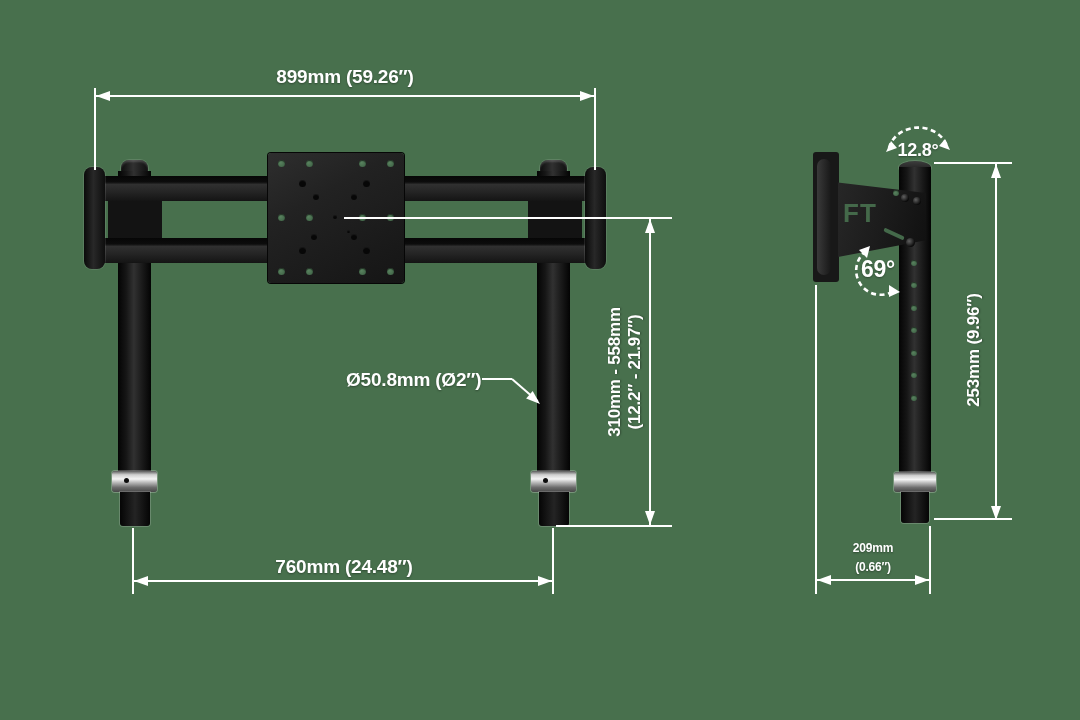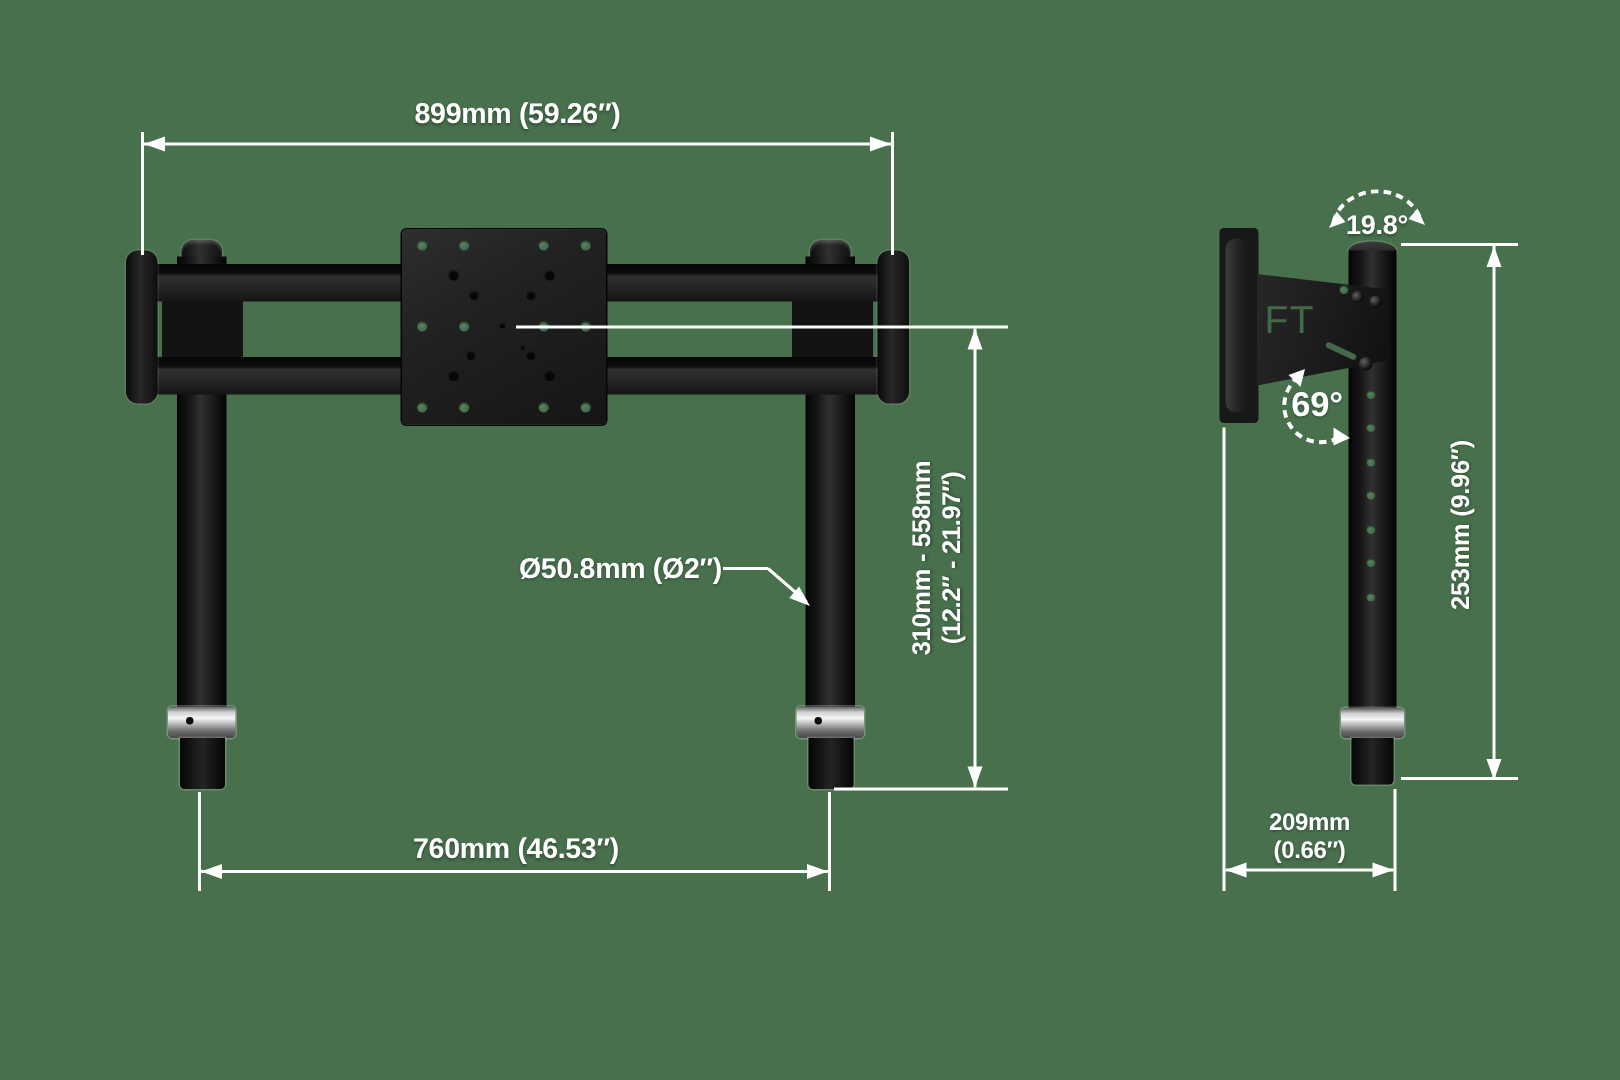--- a/index.html
+++ b/index.html
@@ -30,21 +30,21 @@
   .collar{background:linear-gradient(180deg,#5a5a5a 0%,#cfcfcf 18%,#f4f4f4 38%,#b9b9b9 55%,#6d6d6d 78%,#474747 100%);
           border-radius:3px;box-shadow:0 0 0 1px rgba(255,255,255,0.25);}
   .tube{background:linear-gradient(90deg,#050505,#242424 50%,#050505);border-radius:0 0 3px 3px;
         box-shadow:0 0 0 1px rgba(255,255,255,0.18);}
   .plate{background:linear-gradient(150deg,#2e2e2e 0%,#222 35%,#151515 100%);border-radius:3px;
          box-shadow:0 0 0 1px #060606;}
   .hole{position:absolute;border-radius:50%;}
   .hgreen{background:radial-gradient(circle at 35% 35%,#5a8460,#3c5f43);box-shadow:inset 0 1px 1px rgba(0,0,0,0.6);}
   .hdark{background:#070707;box-shadow:inset 0 1px 1px rgba(255,255,255,0.07);}
   .screw{position:absolute;border-radius:50%;background:radial-gradient(circle at 35% 35%,#606060,#0a0a0a 70%);}
-  .logoFT{position:absolute;font-weight:400;color:#44694a;letter-spacing:1px;}
+  .logoFT{position:absolute;font-weight:700;color:#44694a;letter-spacing:1px;}
 </style>
 </head>
 <body>
 
 <div class="canvas">
 
   
   <div class="group">
     
     <div class="part polecap" style="left:121px;top:160px;width:27px;height:13px;"></div>
@@ -129,21 +129,21 @@
     <div class="arr aR" style="left:580px;top:91px;"></div>
     <div class="lbl ctr" style="left:215px;top:66px;width:260px;font-size:19px;">899mm (59.26″)</div>
   </div>
 
   <div class="group">
     <div class="ln" style="left:132px;top:528px;width:2px;height:66px;"></div>
     <div class="ln" style="left:552px;top:528px;width:2px;height:66px;"></div>
     <div class="ln" style="left:134px;top:580px;width:420px;height:2px;"></div>
     <div class="arr aL" style="left:134px;top:576px;"></div>
     <div class="arr aR" style="left:538px;top:576px;"></div>
-    <div class="lbl ctr" style="left:214px;top:556px;width:260px;font-size:19px;">760mm (46.53″)</div>
+    <div class="lbl ctr" style="left:214px;top:556px;width:260px;font-size:19px;">760mm (24.48″)</div>
   </div>
 
   <div class="group">
     <div class="ln" style="left:344px;top:217px;width:328px;height:2px;"></div>
     <div class="ln" style="left:556px;top:525px;width:116px;height:2px;"></div>
     <div class="ln" style="left:649px;top:219px;width:2px;height:306px;"></div>
     <div class="arr aU" style="left:645px;top:219px;"></div>
     <div class="arr aD" style="left:645px;top:511px;"></div>
     <div class="lbl ctr rot" style="left:464px;top:351px;width:324px;height:42px;font-size:17px;line-height:20px;">
       <div>310mm - 558mm</div>
@@ -158,21 +158,21 @@
     <div class="arr aR" style="left:526px;top:399px;transform:rotate(41deg);transform-origin:100% 50%;"></div>
   </div>
 
   
   <div class="group">
     <svg style="position:absolute;left:882px;top:118px;" width="72" height="36" viewBox="0 0 72 36">
       <path d="M7,30 A30,26 0 0 1 65,28" fill="none" stroke="#fff" stroke-width="2.6" stroke-dasharray="5 3.5"></path>
       <path d="M4,34 L9,23 L15,30 Z" fill="#fff"></path>
       <path d="M68,32 L63,21 L57,28 Z" fill="#fff"></path>
     </svg>
-    <div class="lbl ctr" style="left:886px;top:140px;width:64px;font-size:18px;">19.8°</div>
+    <div class="lbl ctr" style="left:886px;top:140px;width:64px;font-size:18px;">12.8°</div>
   </div>
 
   <div class="group">
     <svg style="position:absolute;left:843px;top:243px;" width="62" height="62" viewBox="0 0 62 62">
       <path d="M23,8 A23,23 0 1 0 52,47" fill="none" stroke="#fff" stroke-width="2.6" stroke-dasharray="5 3.5"></path>
       <path d="M27,3 L16,7 L24,15 Z" fill="#fff"></path>
       <path d="M57,49 L46,42 L46,54 Z" fill="#fff"></path>
     </svg>
     <div class="lbl ctr" style="left:853px;top:256px;width:50px;font-size:23px;">69°</div>
   </div>
@@ -185,19 +185,19 @@
     <div class="arr aD" style="left:991px;top:506px;"></div>
     <div class="lbl ctr rot" style="left:834px;top:339px;width:280px;height:22px;font-size:17px;line-height:22px;">253mm (9.96″)</div>
   </div>
 
   <div class="group">
     <div class="ln" style="left:815px;top:285px;width:2px;height:309px;"></div>
     <div class="ln" style="left:929px;top:526px;width:2px;height:68px;"></div>
     <div class="ln" style="left:817px;top:579px;width:112px;height:2px;"></div>
     <div class="arr aL" style="left:817px;top:575px;"></div>
     <div class="arr aR" style="left:915px;top:575px;"></div>
-    <div class="lbl ctr" style="left:811px;top:539px;width:124px;font-size:16px;line-height:19px;">
+    <div class="lbl ctr" style="left:811px;top:539px;width:124px;font-size:12px;line-height:19px;">
       <div>209mm</div>
       <div>(0.66″)</div>
     </div>
   </div>
 
 </div>
 
 </body></html>

